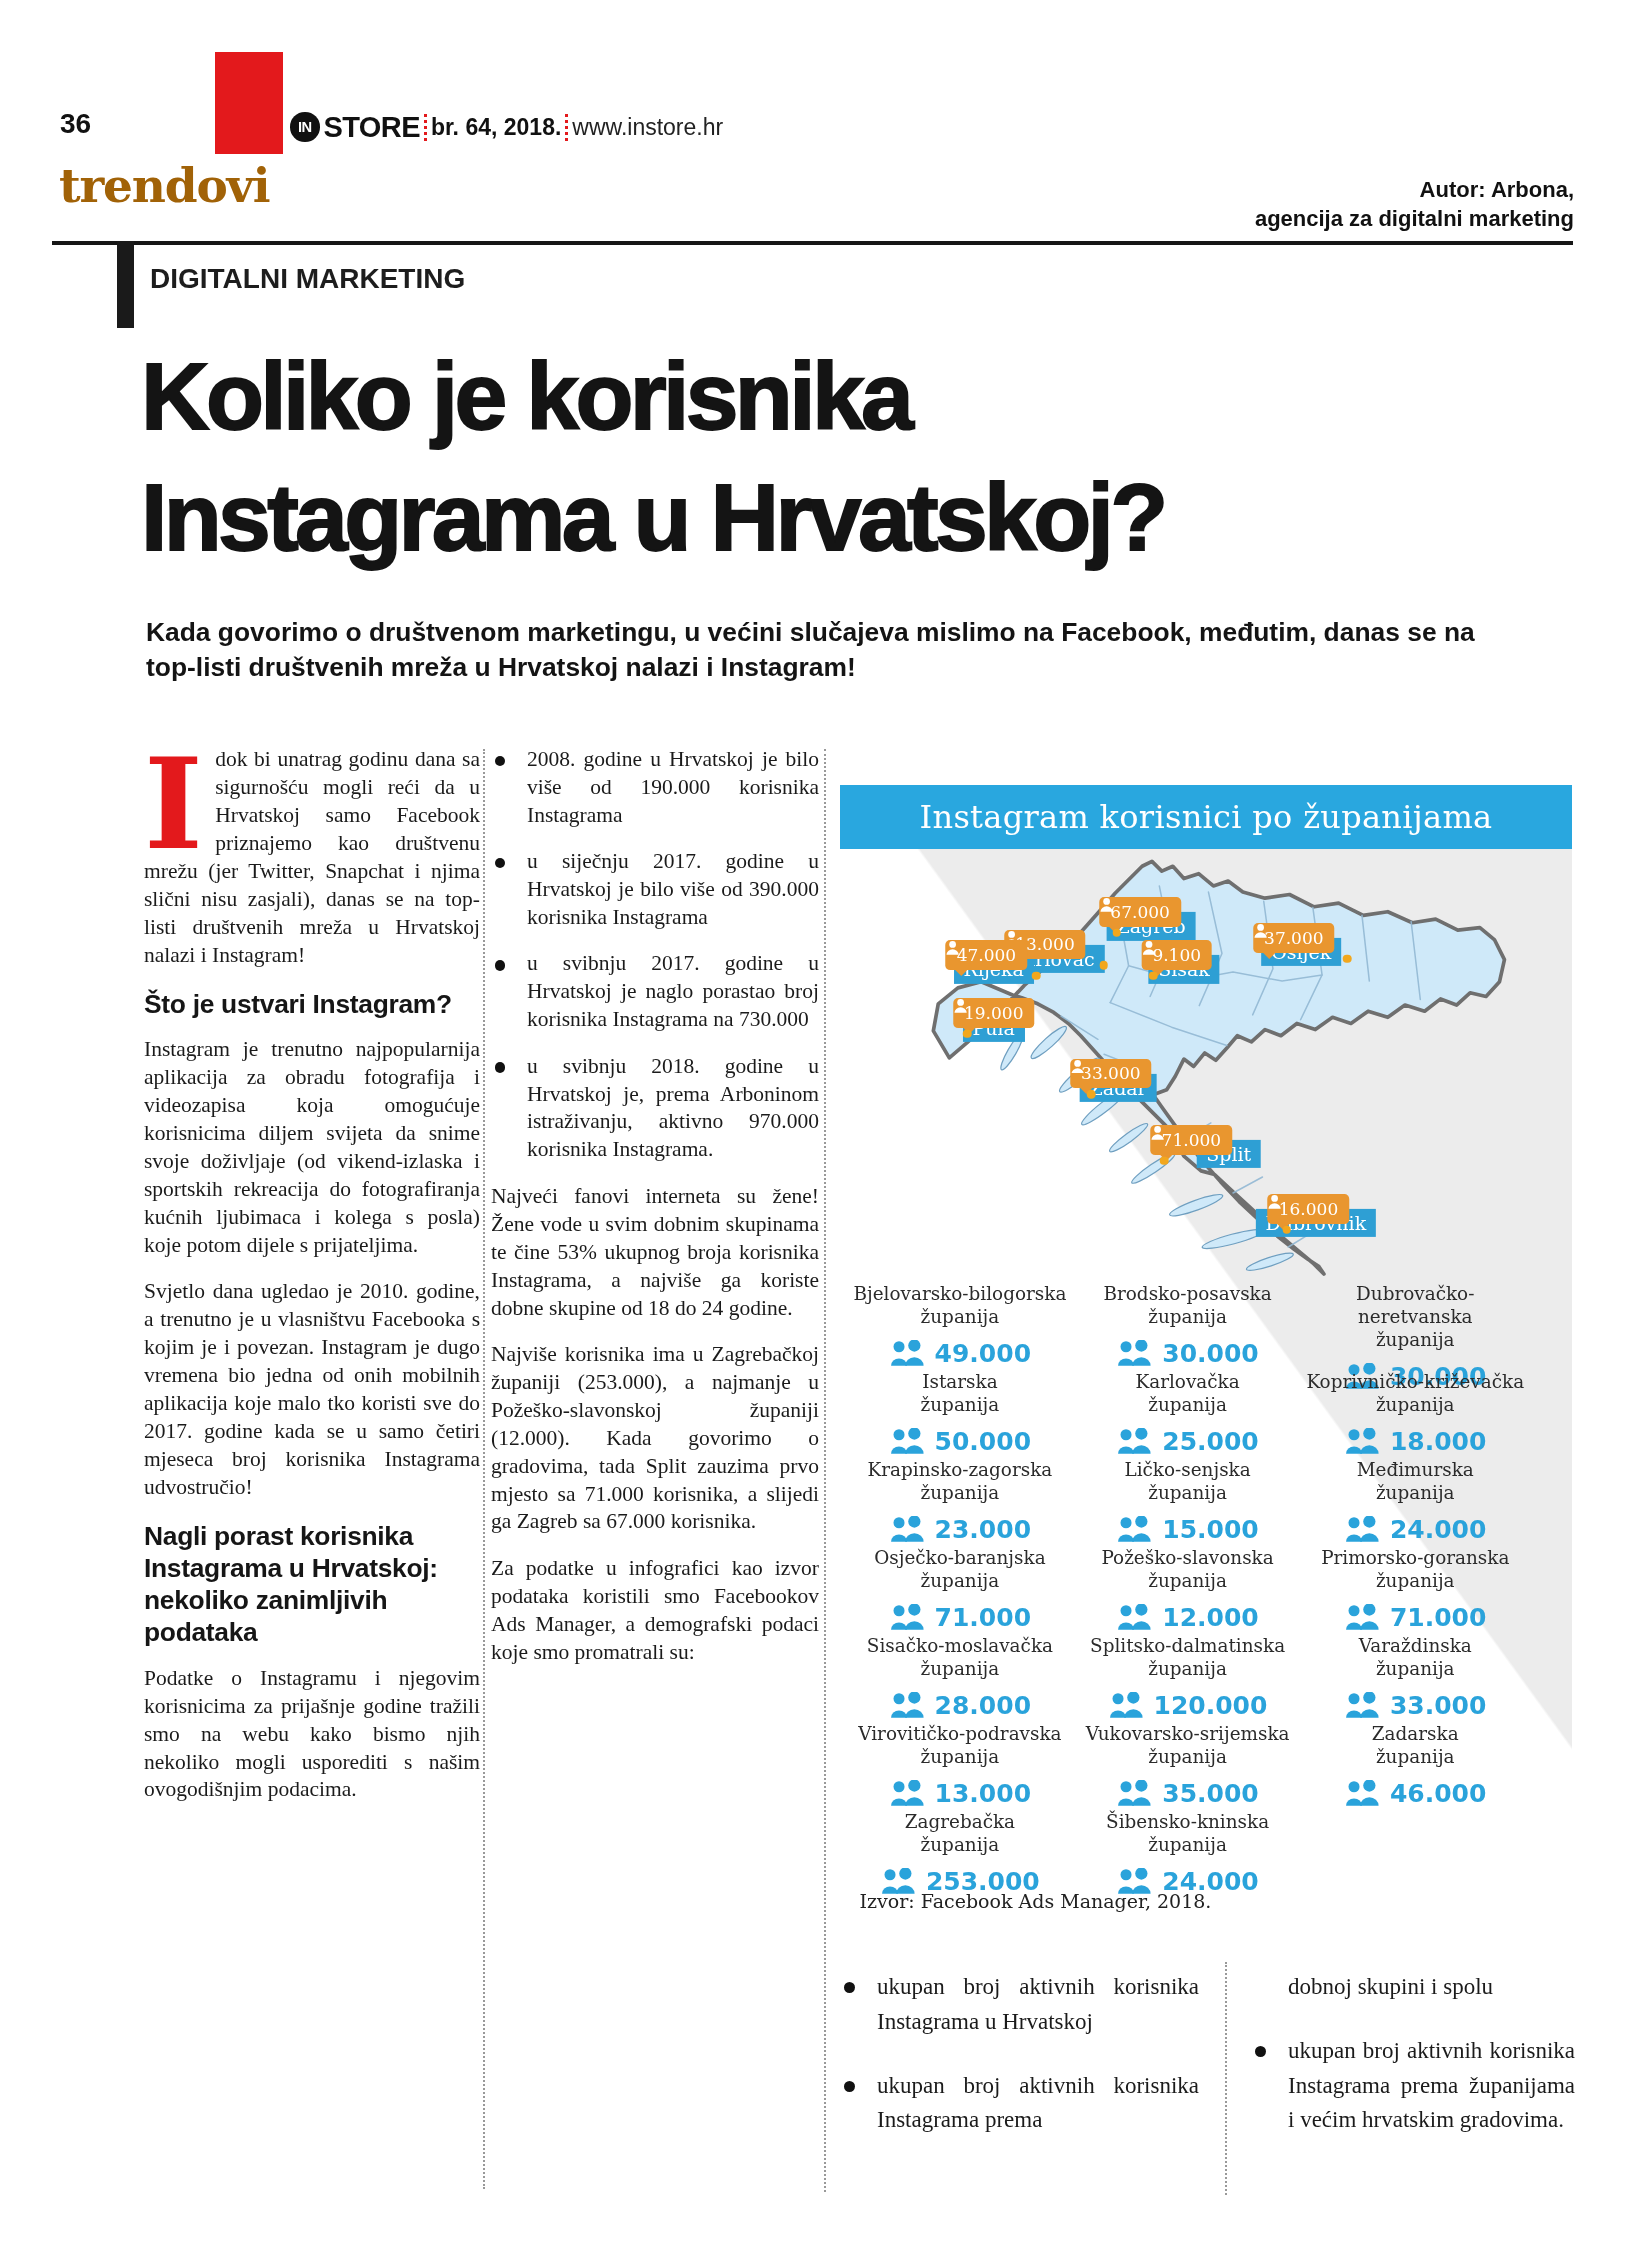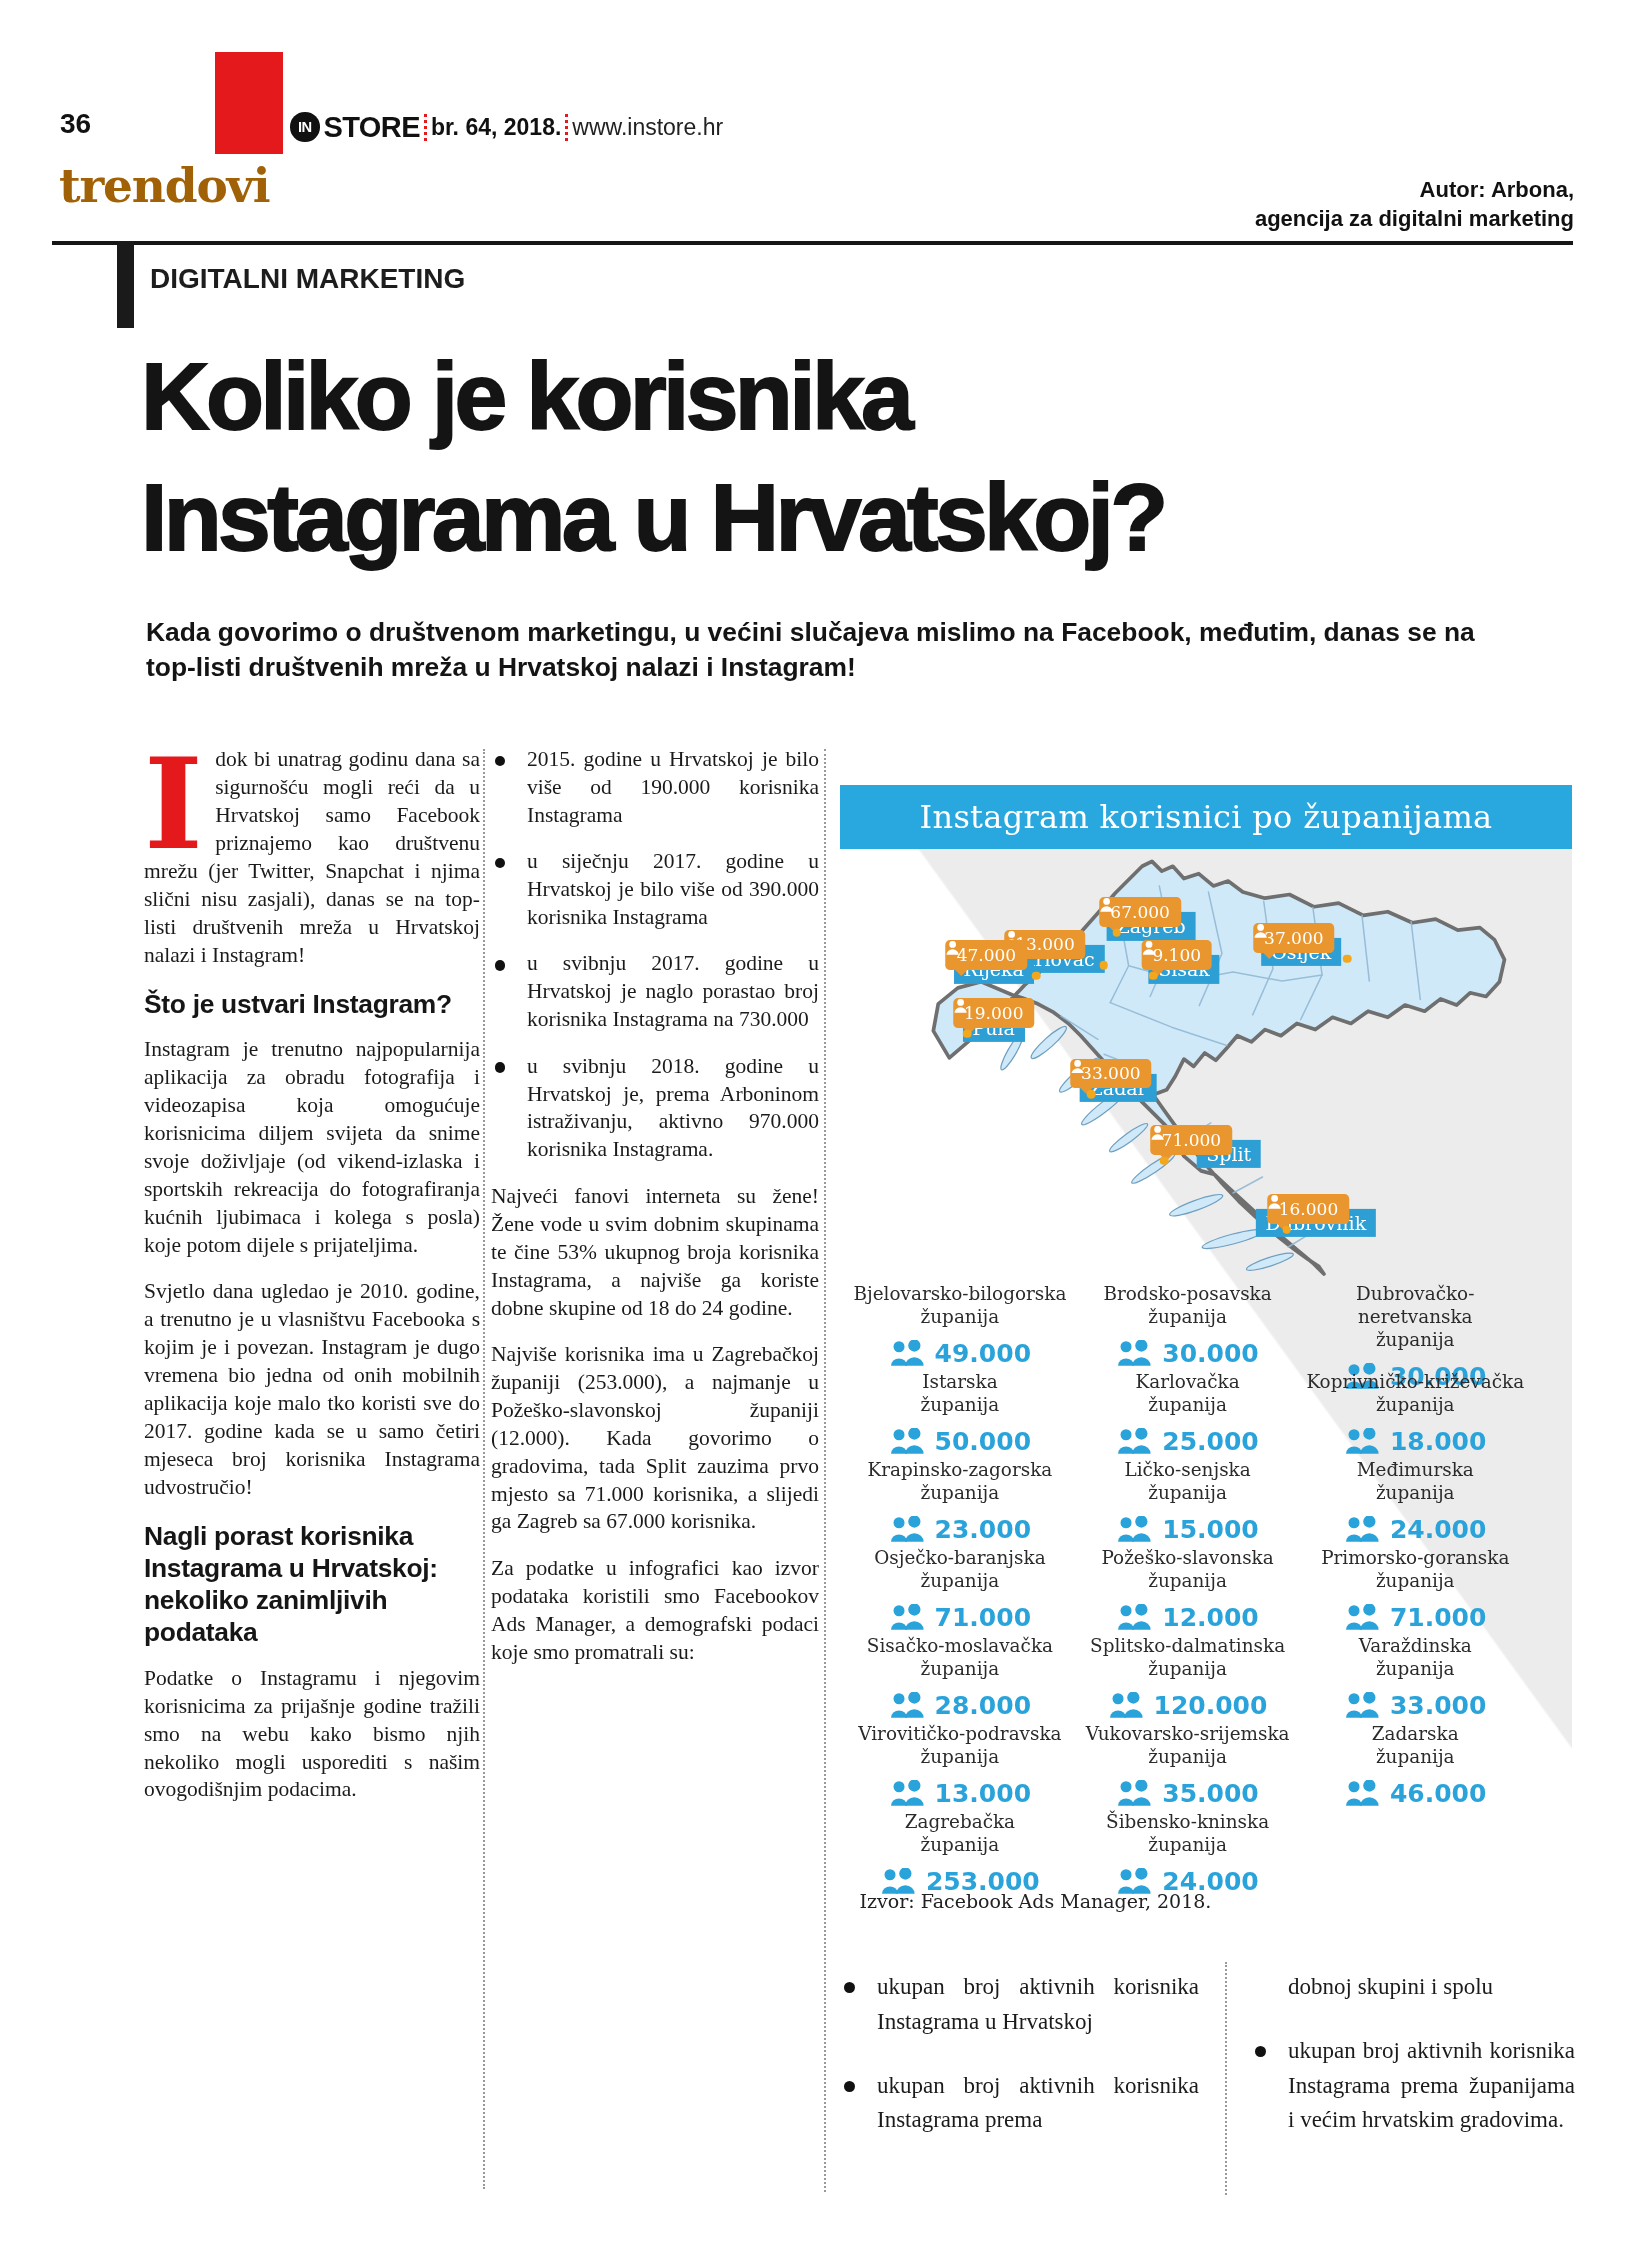--- a/index.html
+++ b/index.html
@@ -107,21 +107,21 @@
     <p><span class="drop-cap">I</span><span>dok bi unatrag godinu dana sa sigurnošću mogli reći da u Hrvatskoj samo Facebook priznajemo kao društvenu mrežu (jer Twitter, Snapchat i njima slični nisu zasjali), danas se na top-listi društvenih mreža u Hrvatskoj nalazi i Instagram!</span></p>
     <div class="subhead">Što je ustvari Instagram?</div>
     <p>Instagram je trenutno najpopularnija aplikacija za obradu fotografija i videozapisa koja omogućuje korisnicima diljem svijeta da snime svoje doživljaje (od vikend-izlaska i sportskih rekreacija do fotografiranja kućnih ljubimaca i kolega s posla) koje potom dijele s prijateljima.</p>
     <p>Svjetlo dana ugledao je 2010. godine, a trenutno je u vlasništvu Facebooka s kojim je i povezan. Instagram je dugo vremena bio jedna od onih mobilnih aplikacija koje malo tko koristi sve do 2017. godine kada se u samo četiri mjeseca broj korisnika Instagrama udvostručio!</p>
     <div class="subhead">Nagli porast korisnika Instagrama u Hrvatskoj: nekoliko zanimljivih podataka</div>
     <p>Podatke o Instagramu i njegovim korisnicima za prijašnje godine tražili smo na webu kako bismo njih nekoliko mogli usporediti s našim ovogodišnjim podacima.</p>
   </div>
 
   <div class="col col-2">
     <ul class="body-bullets" id="col2-bullets">
-        <li>2015. godine u Hrvatskoj je bilo više od 190.000 korisnika Instagrama</li>
+        <li>2008. godine u Hrvatskoj je bilo više od 190.000 korisnika Instagrama</li>
         <li>u siječnju 2017. godine u Hrvatskoj je bilo više od 390.000 korisnika Instagrama</li>
         <li>u svibnju 2017. godine u Hrvatskoj je naglo porastao broj korisnika Instagrama na 730.000</li>
         <li>u svibnju 2018. godine u Hrvatskoj je, prema Arboninom istraživanju, aktivno 970.000 korisnika Instagrama.</li>
       </ul>
     <p>Najveći fanovi interneta su žene! Žene vode u svim dobnim skupinama te čine 53% ukupnog broja korisnika Instagrama, a najviše ga koriste dobne skupine od 18 do 24 godine.</p>
     <p>Najviše korisnika ima u Zagrebačkoj županiji (253.000), a najmanje u Požeško-slavonskoj županiji (12.000). Kada govorimo o gradovima, tada Split zauzima prvo mjesto sa 71.000 korisnika, a slijedi ga Zagreb sa 67.000 korisnika.</p>
     <p>Za podatke u infografici kao izvor podataka koristili smo Facebookov Ads Manager, a demografski podaci koje smo promatrali su:</p>
   </div>
 
   <div class="info-panel">

